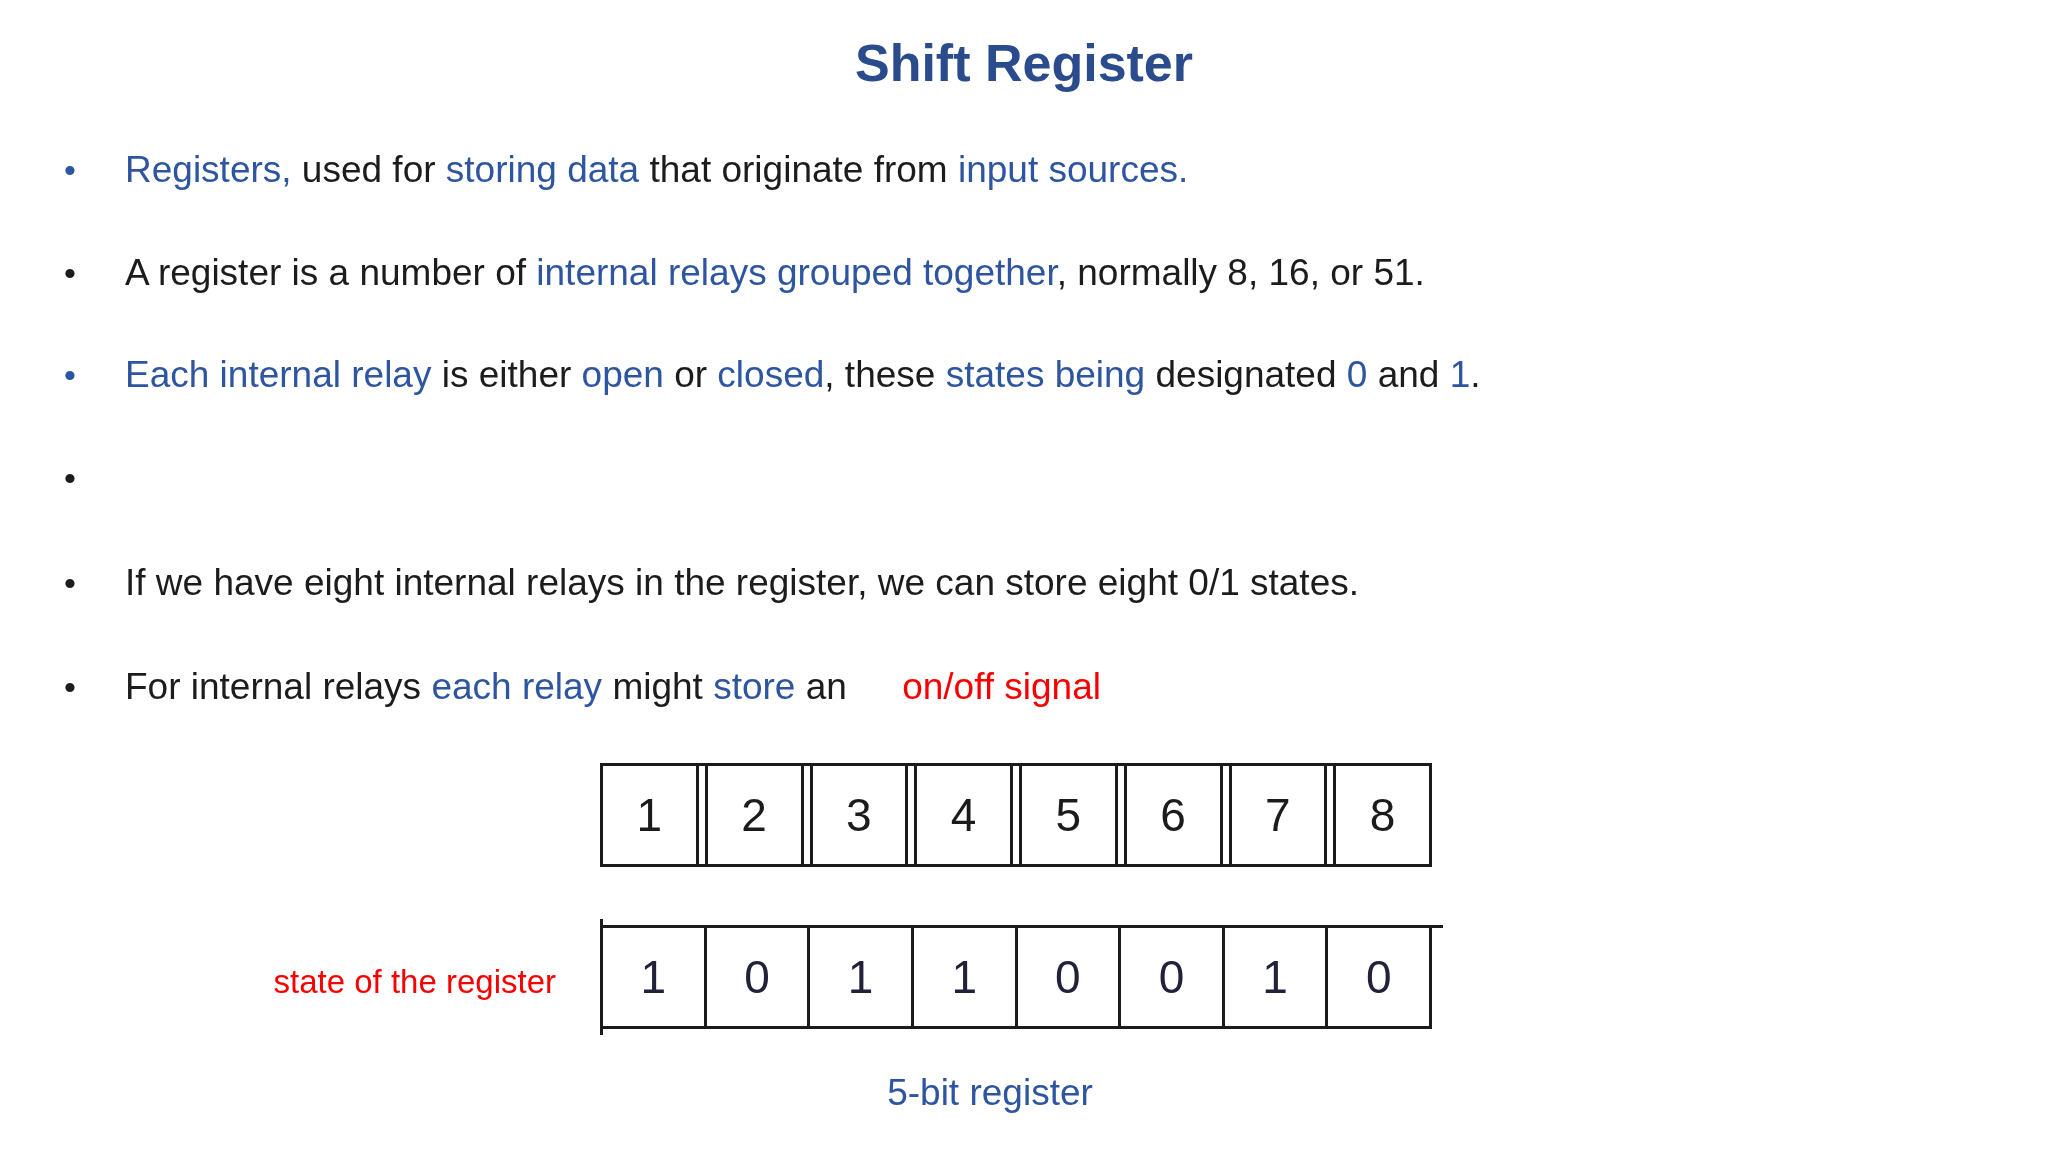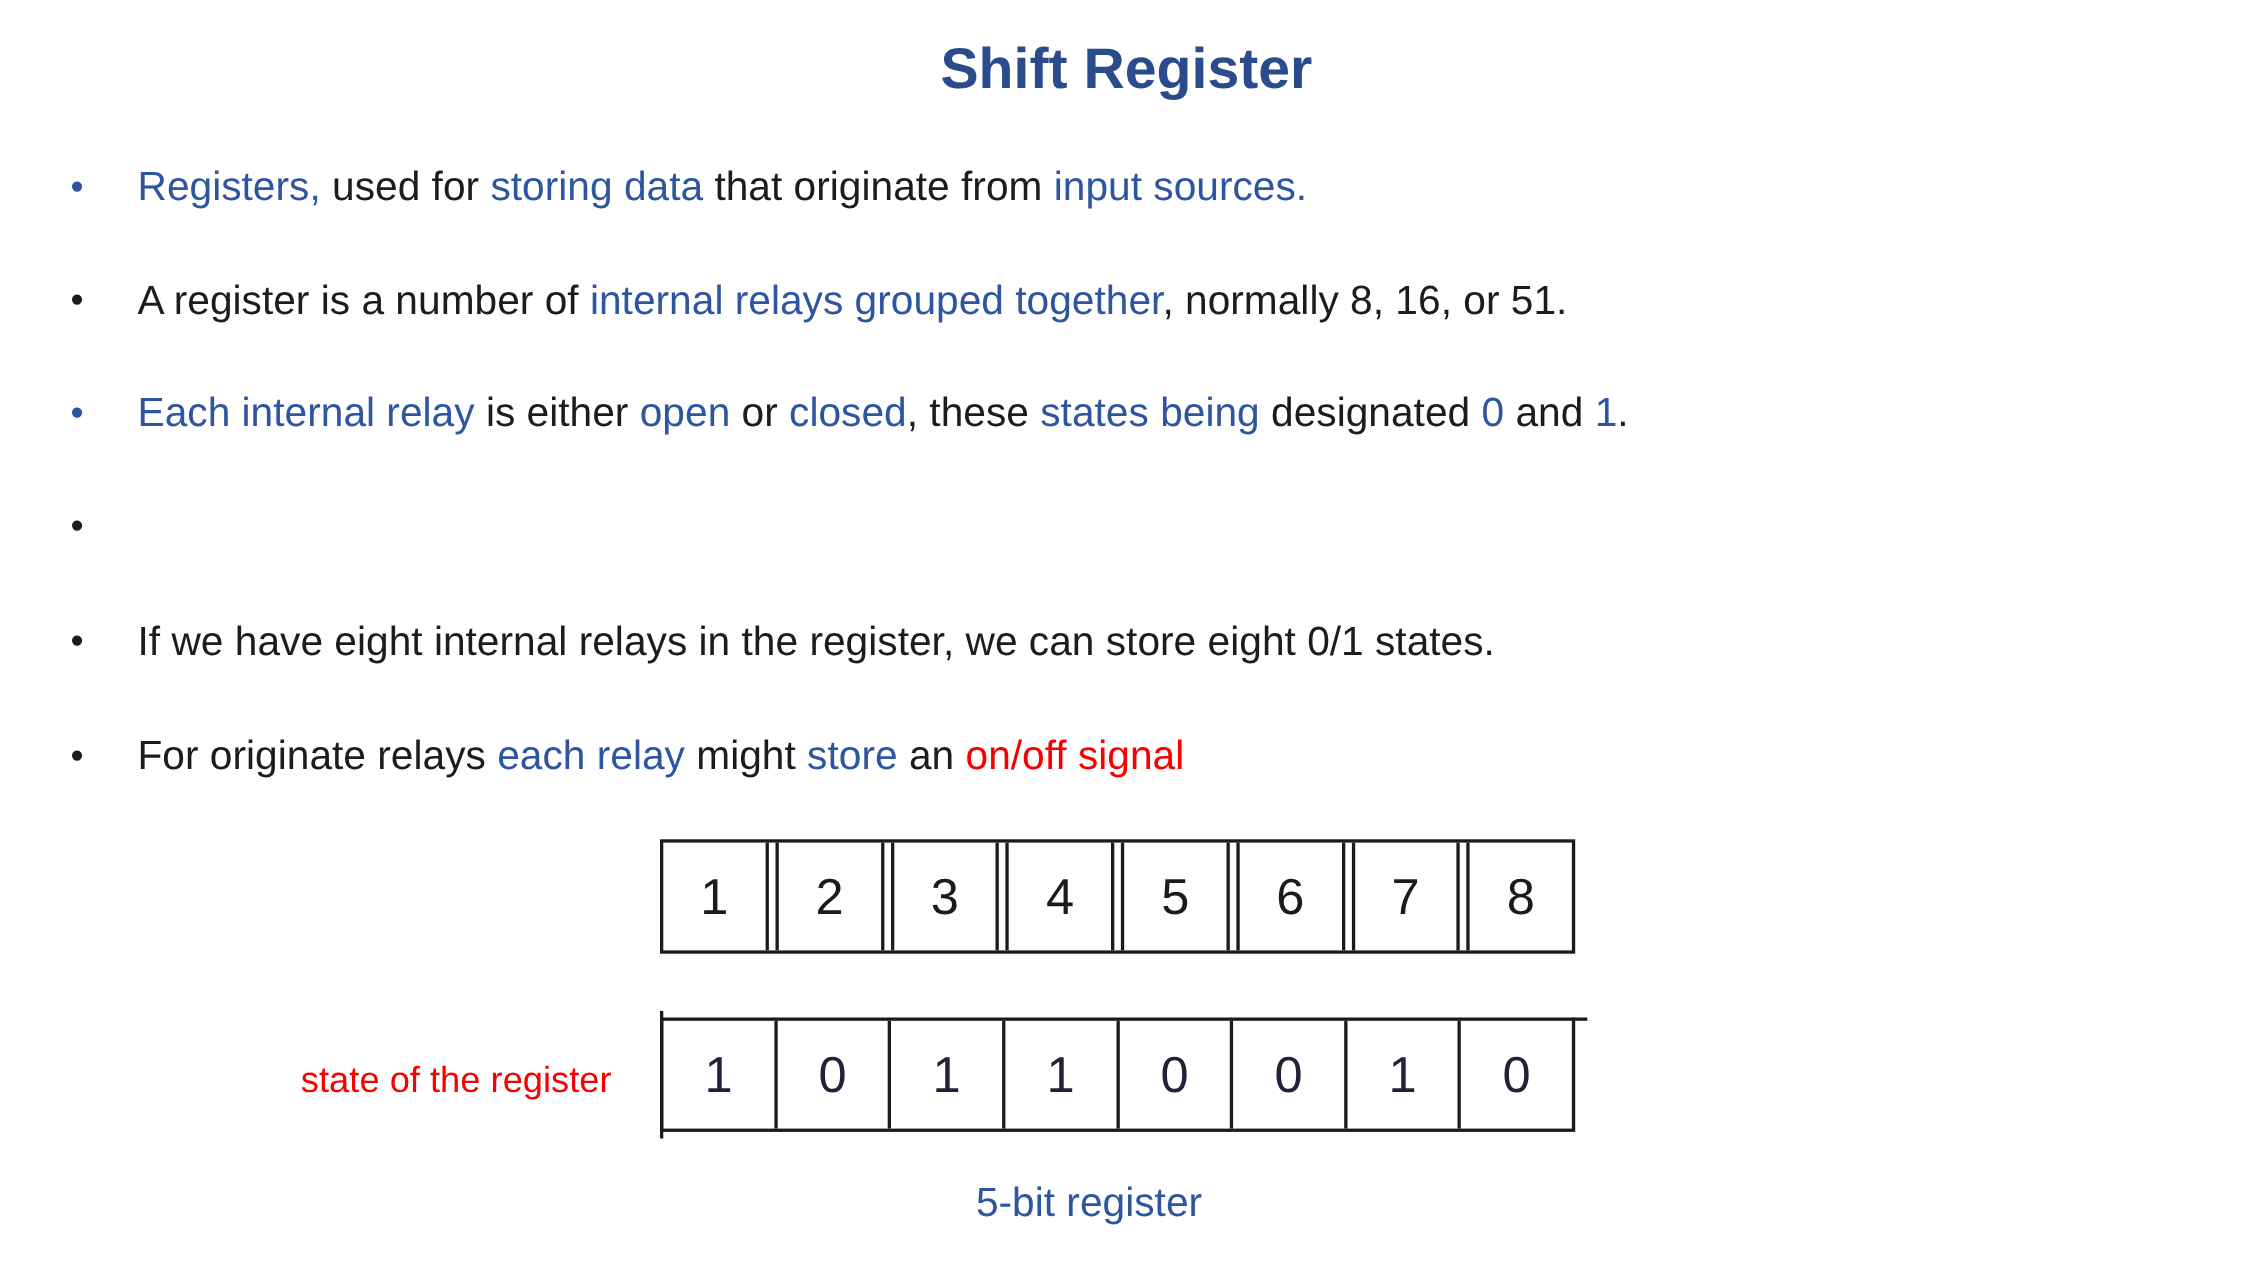--- a/index.html
+++ b/index.html
@@ -33,21 +33,21 @@
   .bullet:nth-child(1){top:147px;}
   .bullet:nth-child(2){top:250px;}
   .bullet:nth-child(3){top:352px;}
   .bullet:nth-child(4){top:455px;}
   .bullet:nth-child(5){top:560px;}
   .bullet:nth-child(6){top:664px;}
   .bullet .dot{flex:0 0 61px;font-size:34px;}
   .bullet .text{white-space:pre-wrap;text-align:right;}
   .seg-black{color:var(--ink);}
   .seg-blue{color:var(--text_blue);}
-  .seg-red{color:var(--red);}
+  .seg-red{color:var(--red);margin-left:45px;}
 
   .register{
     position:absolute;left:600px;width:832px;height:104px;
     box-sizing:border-box;display:flex;
     border:3px solid #1b1b1b;
     background:#ffffff;
   }
   .cell{
     flex:1;display:flex;align-items:center;justify-content:center;
     font-size:46px;color:#1b1b1b;
@@ -106,21 +106,21 @@
     </li>
     <li class="bullet">
       <span class="dot seg-black">•</span>
     </li>
     <li class="bullet">
       <span class="dot seg-black">•</span>
       <span class="text"><span class="seg-black">If we have eight internal relays in the register, we can store eight 0/1 states.</span></span>
     </li>
     <li class="bullet">
       <span class="dot seg-black">•</span>
-      <span class="text"><span class="seg-black">For originate relays </span><span class="seg-blue">each relay</span><span class="seg-black"> might </span><span class="seg-blue">store</span><span class="seg-black"> an </span><span class="seg-red">on/off signal</span></span>
+      <span class="text"><span class="seg-black">For internal relays </span><span class="seg-blue">each relay</span><span class="seg-black"> might </span><span class="seg-blue">store</span><span class="seg-black"> an </span><span class="seg-red">on/off signal</span></span>
     </li>
   </ul>
 
   <div class="register index-register">
       <div class="cell">1</div>
       <div class="cell">2</div>
       <div class="cell">3</div>
       <div class="cell">4</div>
       <div class="cell">5</div>
       <div class="cell">6</div>

